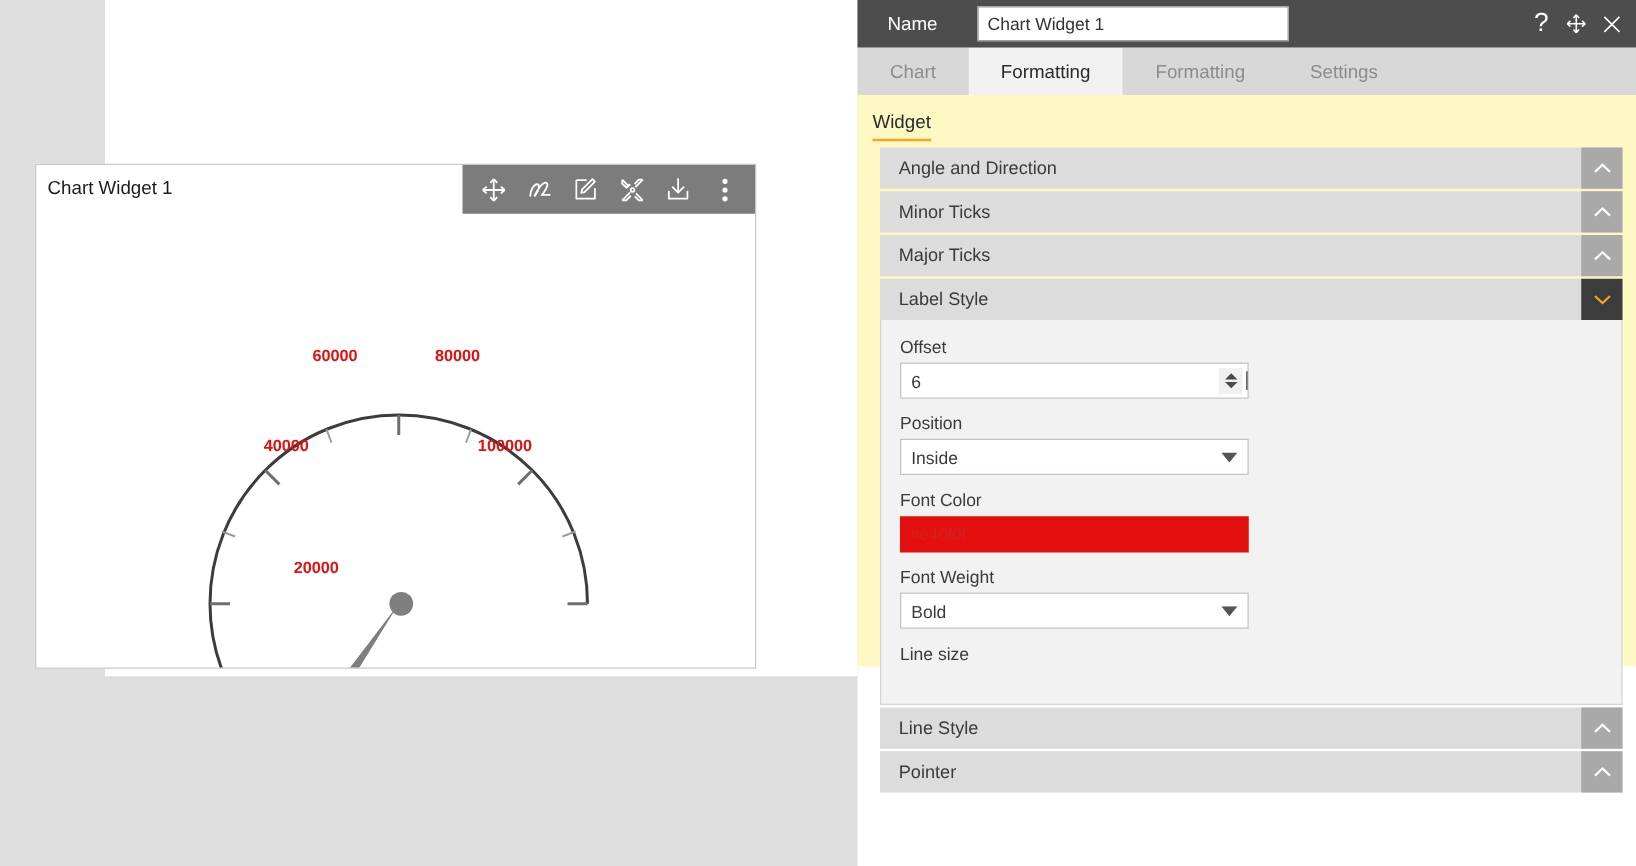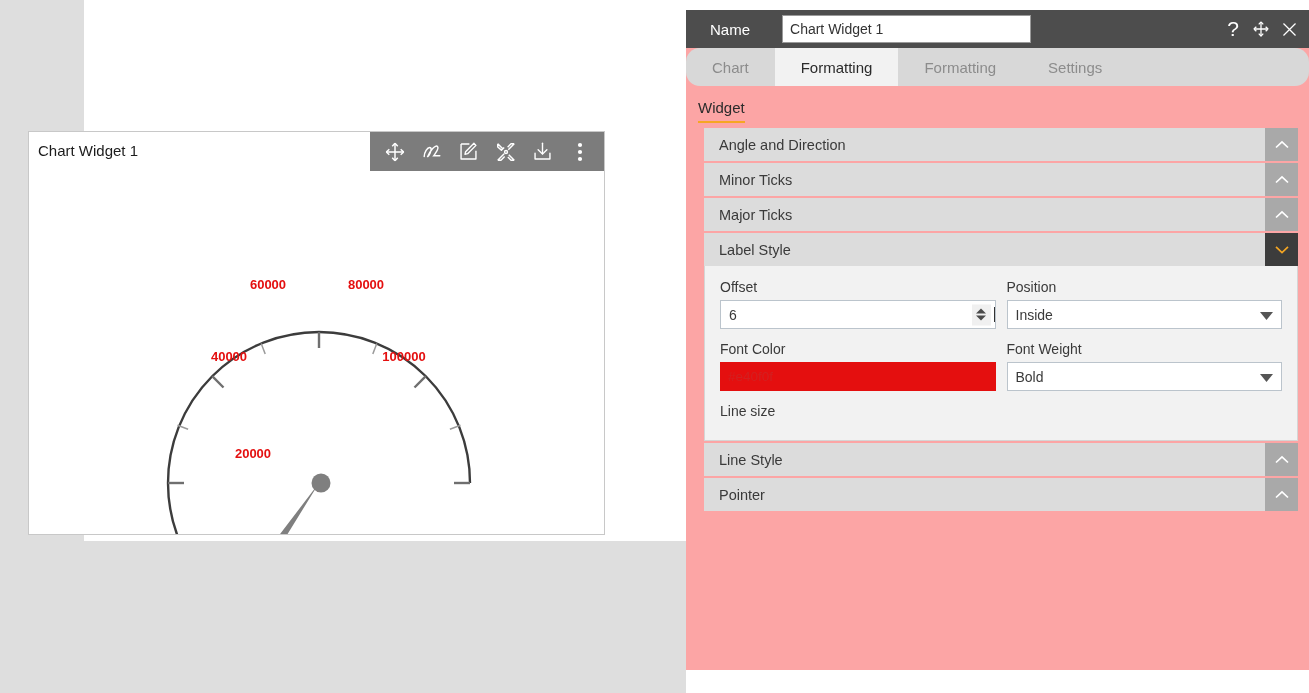--- a/index.html
+++ b/index.html
@@ -74,23 +74,23 @@
   
   #gauge-wrap {
     position: absolute;
     left: 0; top: 39px;
     width: 575px; height: 363px;
   }
 
   
   #panel {
     position: absolute;
-    left: 686px; top: 10px;
-    width: 623px; height: 660px;
-    background: #fca5a5;
+    left: 686px; top: 0;
+    width: 623px; height: 533px;
+    background: #fef9c3;
   }
   #panel-header {
     position: relative;
     height: 38px;
     background: #4d4d4d;
     display: flex;
     align-items: center;
   }
   #name-label {
     margin-left: 24px;
@@ -127,21 +127,20 @@
   }
   .hdr-icon.qmark { font-size: 21px; line-height: 1; padding-bottom: 2px; }
 
   
   #tab-bar {
     height: 38px;
     background: #d8d8d8;
     display: flex;
     align-items: stretch;
     font-size: 15px;
-    border-radius: 14px;
   }
   .tab {
     display: flex;
     align-items: center;
     justify-content: center;
     padding: 0 26px;
     color: #8c8c8c;
     cursor: pointer;
     white-space: nowrap;
   }
@@ -198,20 +197,21 @@
     border-top: none;
     padding: 13px 15px 16px 15px;
     box-sizing: border-box;
   }
 
   
   .form-row {
     display: flex;
     gap: 11px;
     margin-bottom: 12px;
+    flex-direction: column;
   }
   .form-row:last-child { margin-bottom: 0; }
   .field { width: 279px; }
   .field-label {
     font-size: 14px;
     color: #3a3a3a;
     margin-bottom: 5px;
     white-space: nowrap;
   }
   .ctl {

